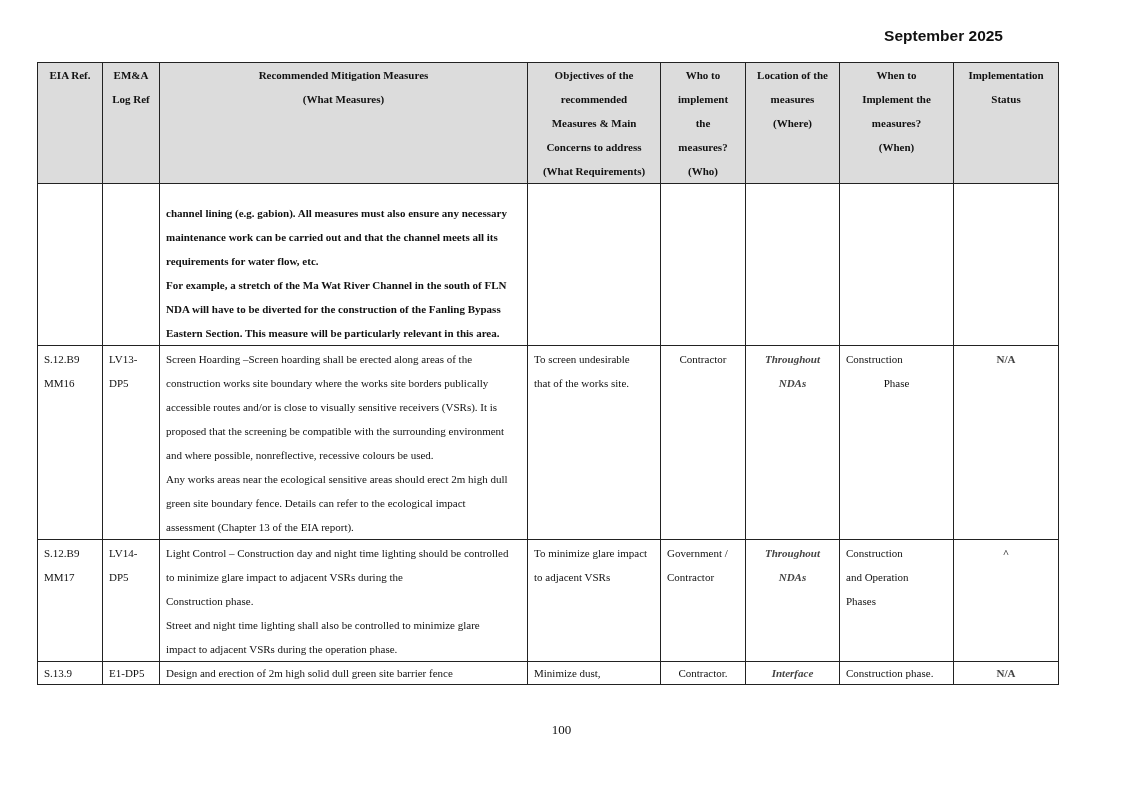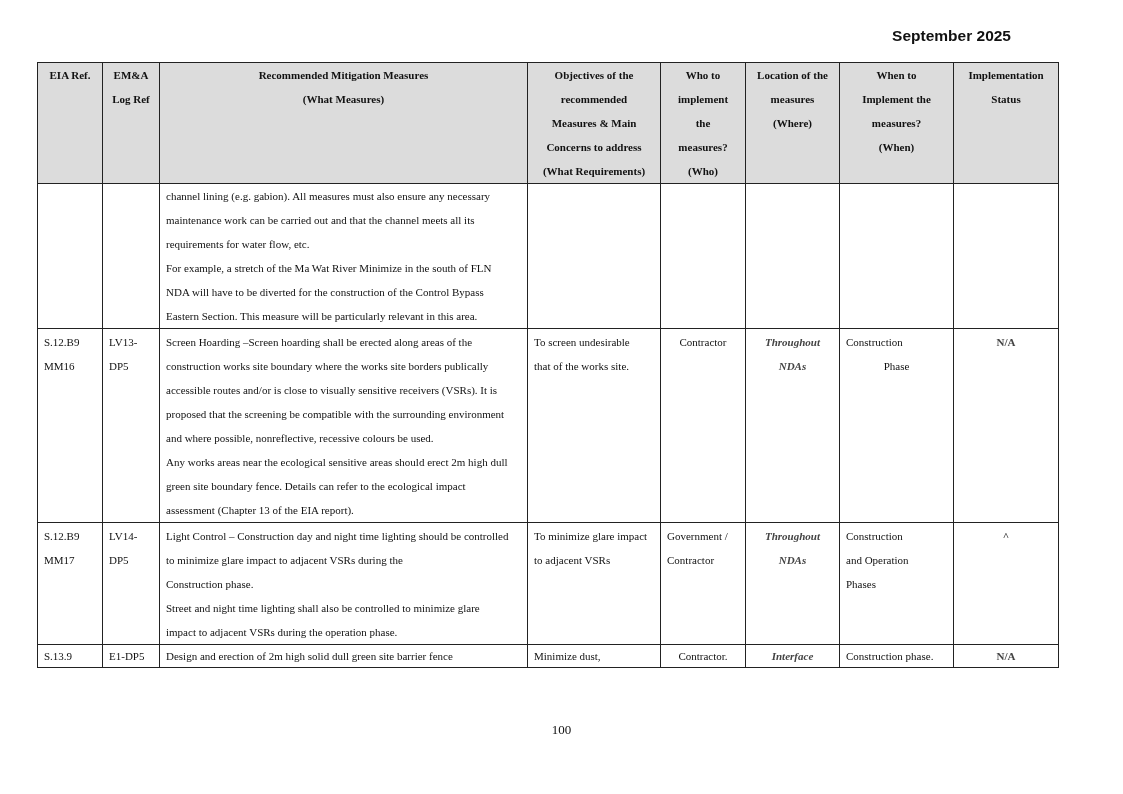--- a/index.html
+++ b/index.html
@@ -20,21 +20,21 @@
     top: 27px;
     left: 49px;
     width: 962px;
     height: 22px;
     font-family: "Liberation Sans", "DejaVu Sans", sans-serif;
     font-weight: bold;
     font-size: 15.5px;
     color: #111;
   }
   .page-header .title { position: absolute; left: 0; top: 0; white-space: nowrap; }
-  .page-header .date { position: absolute; right: 0; top: 0; white-space: nowrap; }
+  .page-header .date { position: absolute; right: 8px; top: 0; white-space: nowrap; }
 
   table.schedule {
     position: absolute;
     top: 62px;
     left: 37px;
     width: 1021px;
     border-collapse: collapse;
     table-layout: fixed;
     font-size: 11px;
     line-height: 24px;
@@ -59,21 +59,21 @@
   .center { text-align: center; }
   .italic { font-style: italic; }
   .light { color: #444; font-weight: bold; }
   tr.section td {
     font-weight: bold;
     font-style: italic;
     height: 22px;
     line-height: 22px;
     padding-left: 5px;
   }
-  tr.cont td { height: 143px; padding-top: 0; }
+  tr.cont td { height: 143px; padding-top: 17px; font-weight: bold; }
   tr.r-lv13 td { height: 192px; padding-top: 1px; }
   tr.r-lv14 td { height: 118px; padding-top: 1px; }
   tr.r-eco td { height: 22px; line-height: 22px; }
   .page-number {
     position: absolute;
     top: 720px;
     left: 0;
     width: 1123px;
     text-align: center;
     font-size: 13px;
@@ -145,22 +145,22 @@
   </thead>
   <tbody>
 
     <tr class="cont">
       <td></td>
       <td></td>
       <td>
         <span class="cell-line">channel lining (e.g. gabion). All measures must also ensure any necessary</span>
         <span class="cell-line">maintenance work can be carried out and that the channel meets all its</span>
         <span class="cell-line">requirements for water flow, etc.</span>
-        <span class="cell-line">For example, a stretch of the Ma Wat River Minimize in the south of FLN</span>
-        <span class="cell-line">NDA will have to be diverted for the construction of the Control Bypass</span>
+        <span class="cell-line">For example, a stretch of the Ma Wat River Channel in the south of FLN</span>
+        <span class="cell-line">NDA will have to be diverted for the construction of the Fanling Bypass</span>
         <span class="cell-line">Eastern Section. This measure will be particularly relevant in this area.</span>
       </td>
       <td></td>
       <td></td>
       <td></td>
       <td></td>
       <td></td>
     </tr>
 
 

